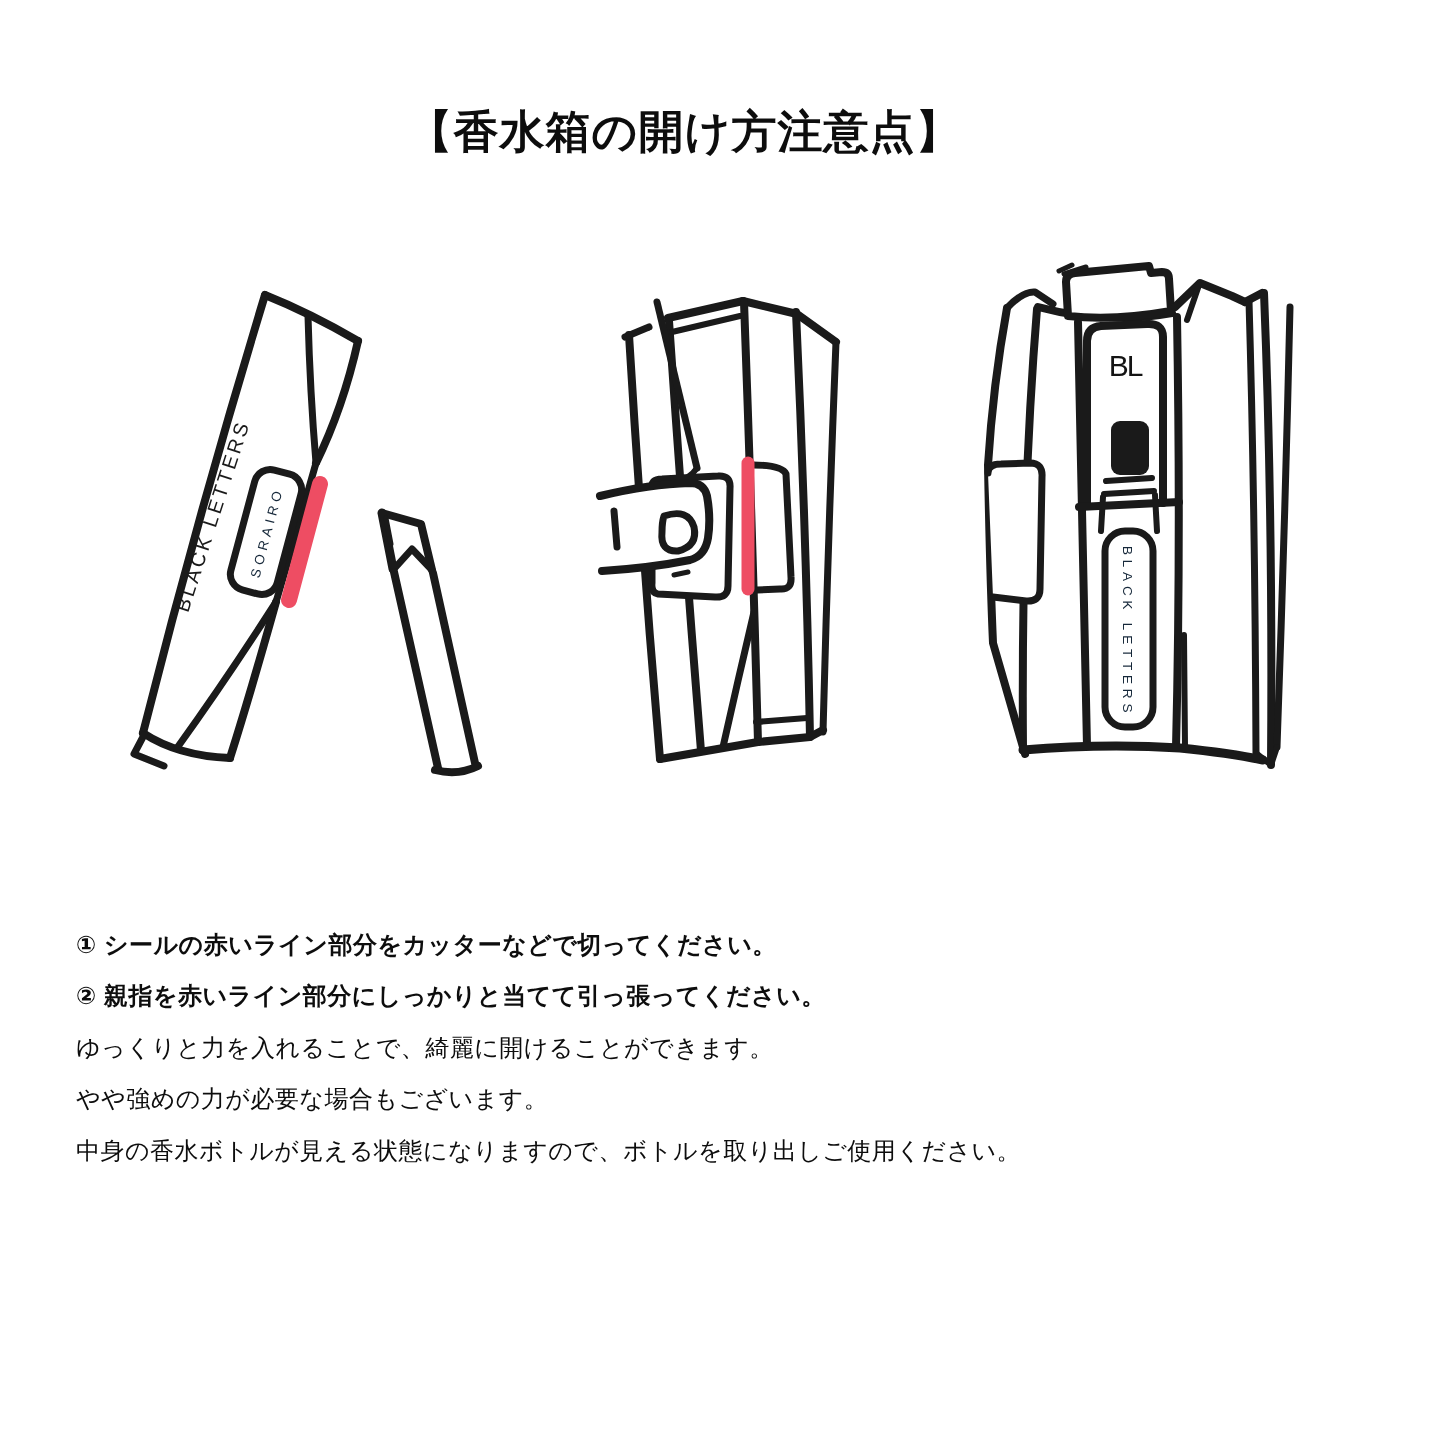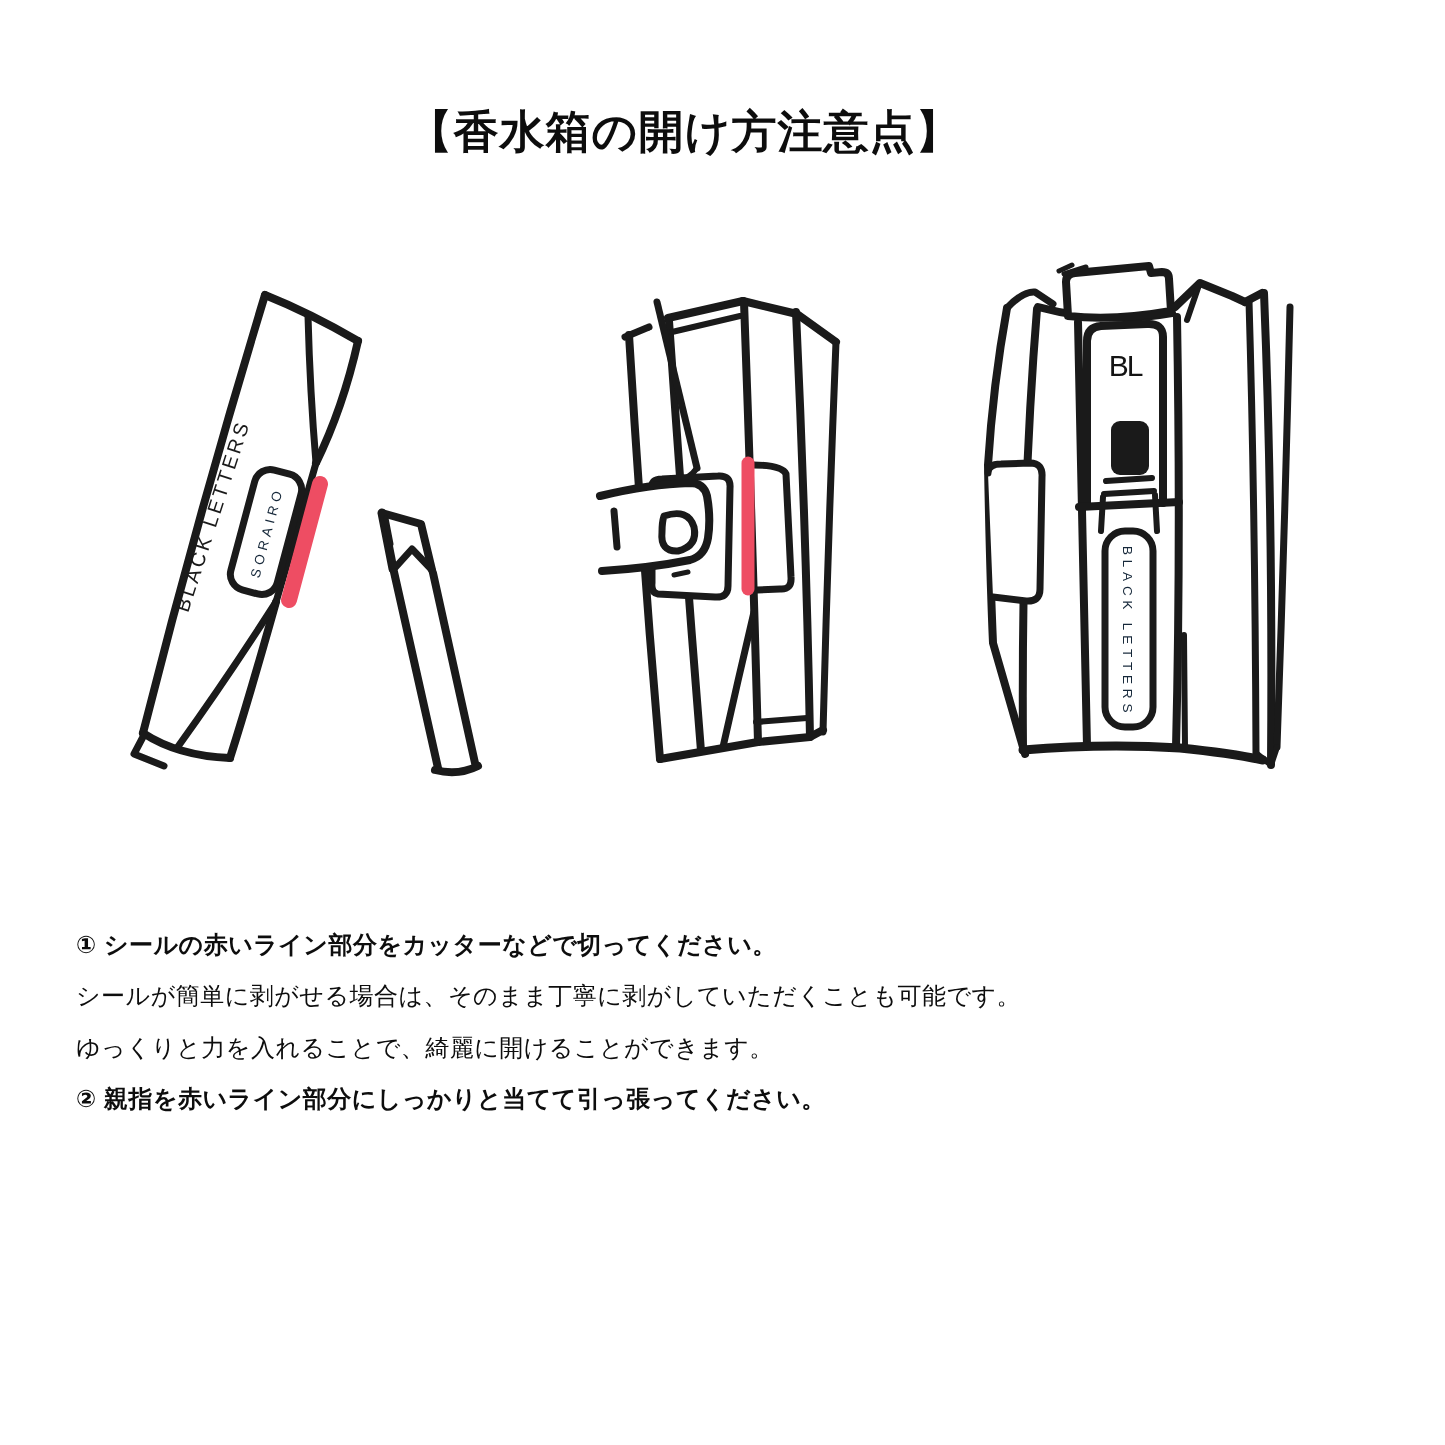--- a/index.html
+++ b/index.html
@@ -131,18 +131,19 @@
       <g>
         <rect class="sketch w7" x="150" y="286" width="48" height="196" rx="20" fill="#82AACB"></rect>
         <text class="bottle-label-text" transform="translate(168,301) rotate(90)" x="0" y="0">BLACK LETTERS</text>
       </g>
       <path class="sketch w9" d="M68,505 Q150,498 225,503 Q275,508 308,515"></path>
     </g>
   </svg>
 
   <div class="instructions">
     <div class="line"><span class="seg-bold">① シールの赤いライン部分をカッターなどで切ってください。</span></div>
-    <div class="line"><span>シールが簡単に剥がせる場合は、そのまま丁寧に剥がしていただくことも可能です。</span></div>
+    <div class="line"><span class="seg-bold">② 親指を赤いライン部分にしっかりと当てて引っ張ってください。</span></div>
     <div class="line"><span>ゆっくりと力を入れることで、綺麗に開けることができます。</span></div>
-    <div class="line"><span class="seg-bold">② 親指を赤いライン部分にしっかりと当てて引っ張ってください。</span></div>
+    <div class="line"><span>やや強めの力が必要な場合もございます。</span></div>
+    <div class="line"><span>中身の香水ボトルが見える状態になりますので、ボトルを取り出しご使用ください。</span></div>
   </div>
 
 </div>
 
 </body></html>

